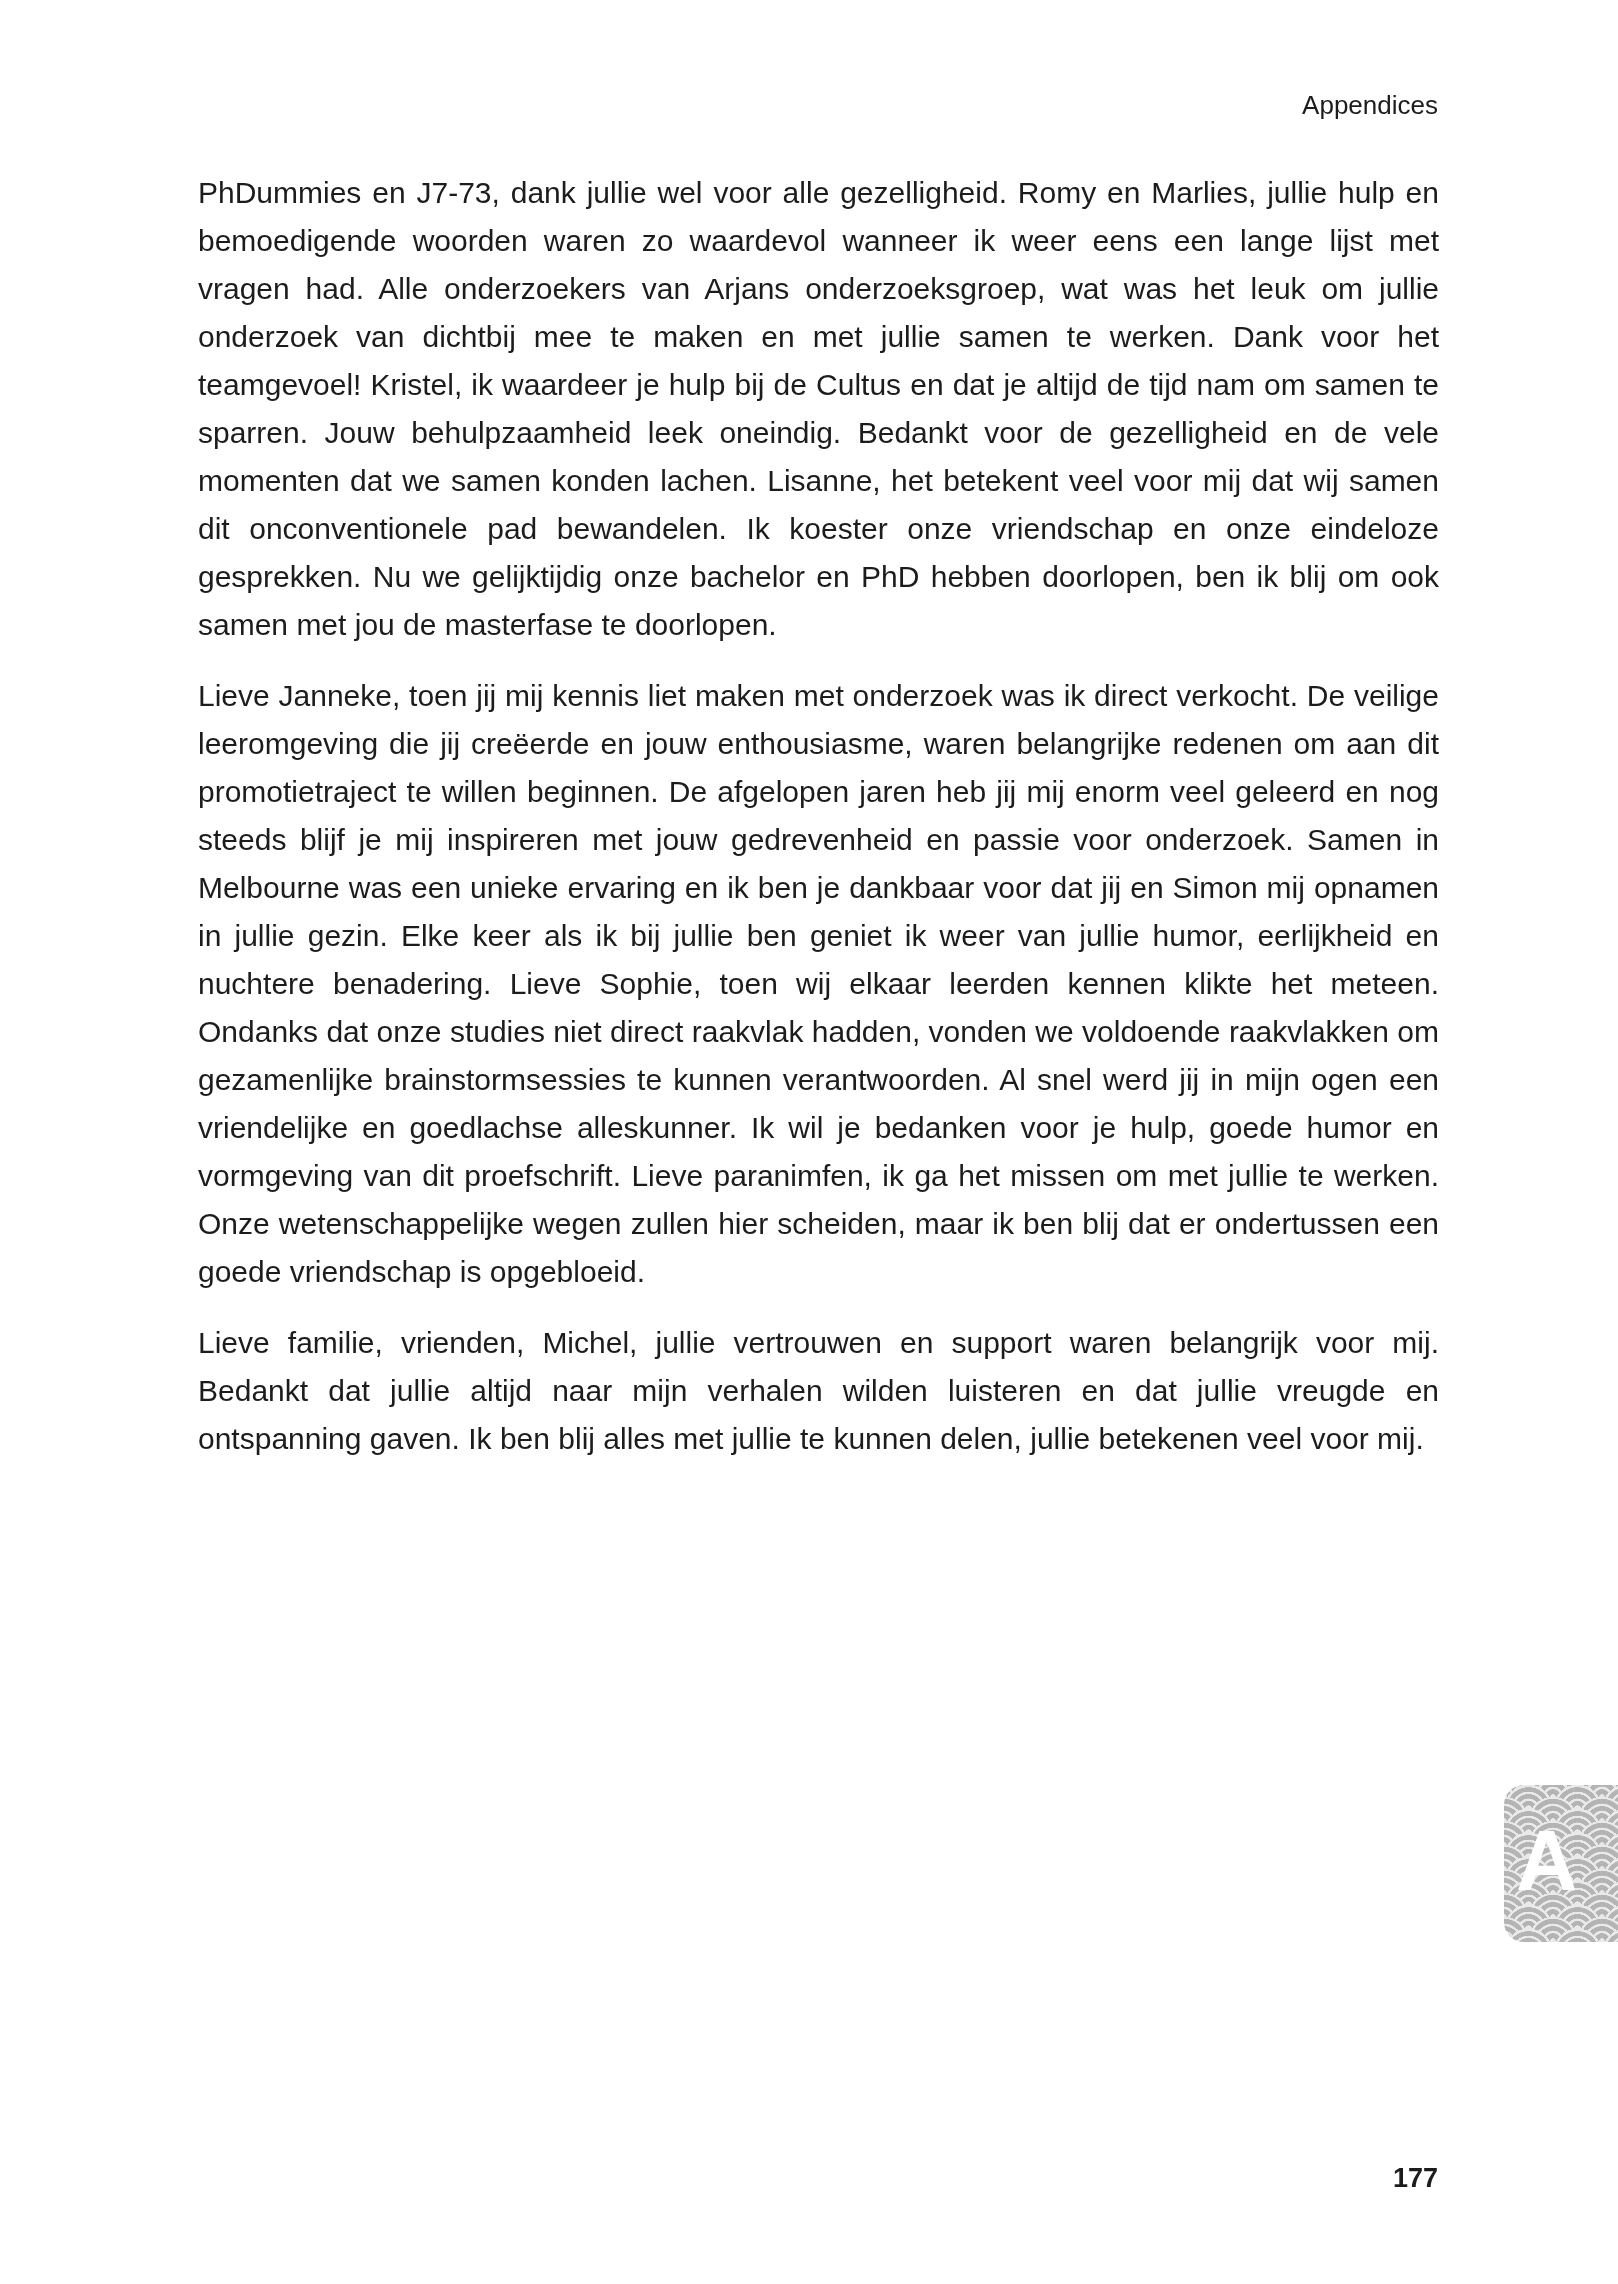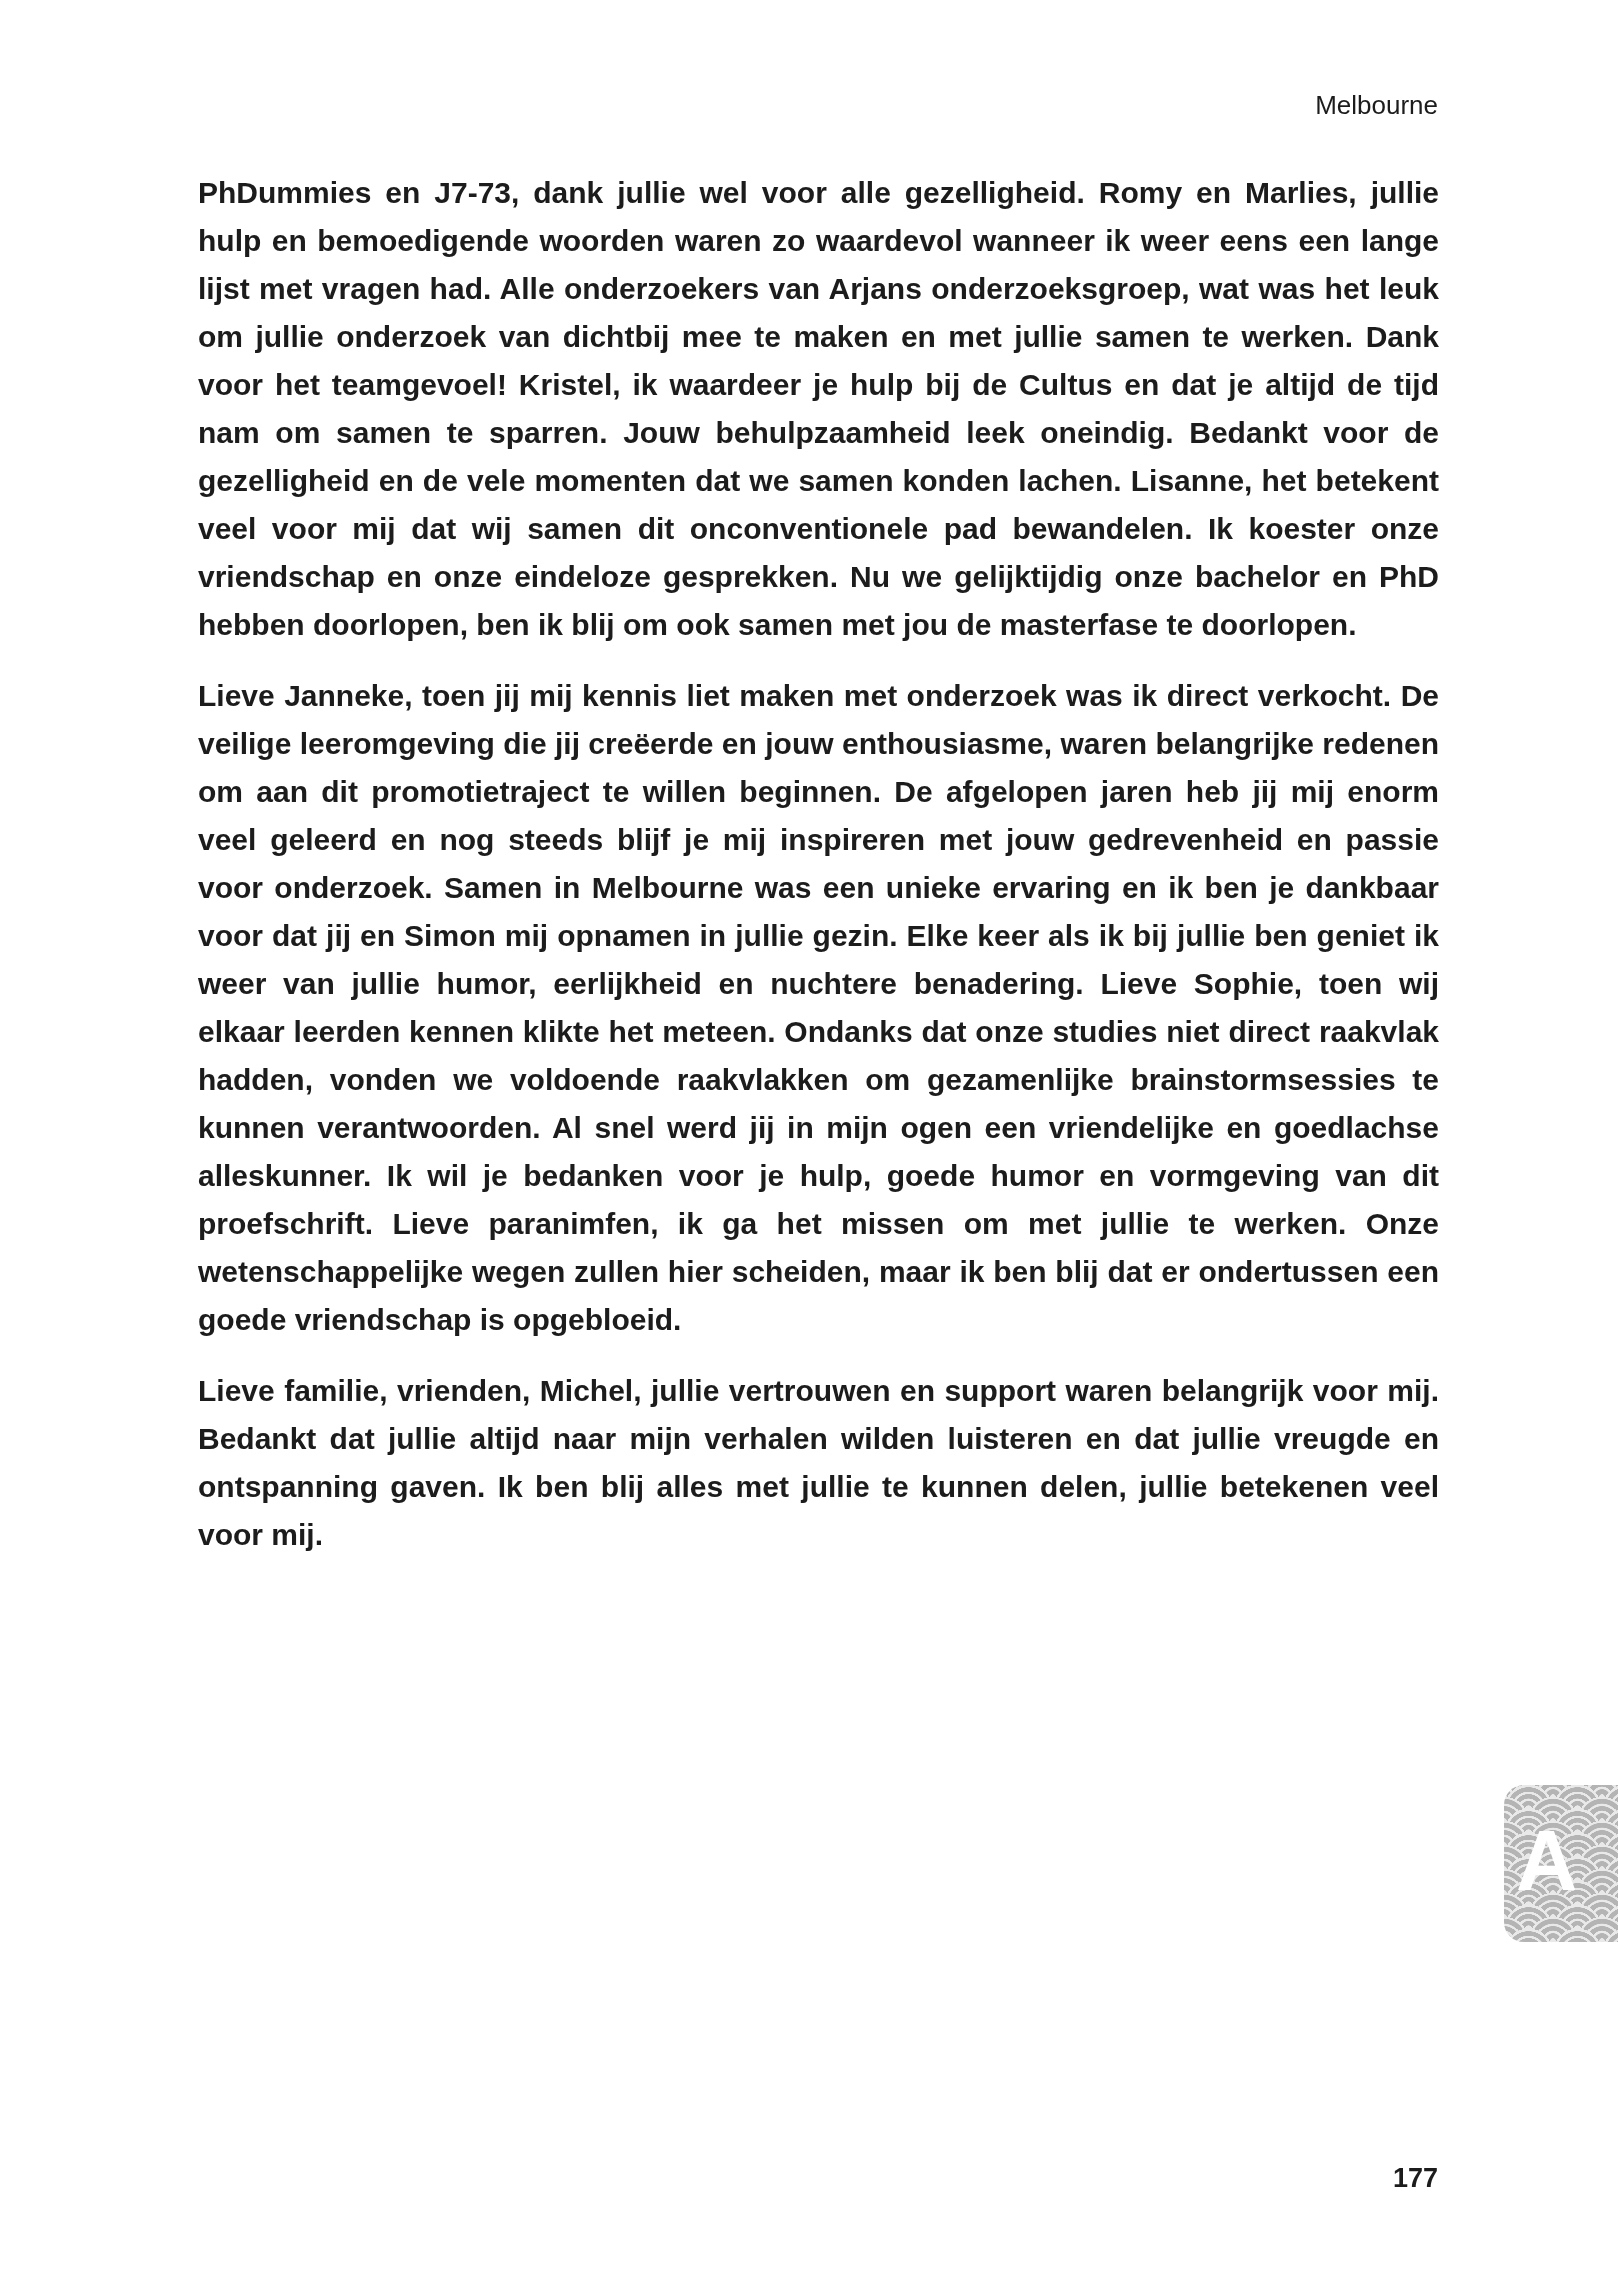--- a/index.html
+++ b/index.html
@@ -30,21 +30,20 @@
     left: 198px;
     top: 169px;
     width: 1241px;
   }
   .text-block p {
     margin: 0 0 23px 0;
     font-size: 30px;
     line-height: 48px;
     text-align: justify;
     color: #1c1c1c;
-    font-weight: bold;
   }
   .appendix-tab {
     position: absolute;
     top: 1785px;
     right: 0;
     width: 114px;
     height: 157px;
     border-radius: 20px 0 0 20px;
     overflow: hidden;
     background-color: #e9e9e9;
@@ -74,21 +73,21 @@
     font-weight: bold;
     color: #1c1c1c;
     text-align: right;
   }
 </style>
 </head>
 <body>
 
 <div class="page">
 
-  <div class="running-header">Melbourne</div>
+  <div class="running-header">Appendices</div>
 
   <div class="text-block">
     <p>PhDummies en J7-73, dank jullie wel voor alle gezelligheid. Romy en Marlies, jullie hulp en bemoedigende woorden waren zo waardevol wanneer ik weer eens een lange lijst met vragen had. Alle onderzoekers van Arjans onderzoeksgroep, wat was het leuk om jullie onderzoek van dichtbij mee te maken en met jullie samen te werken. Dank voor het teamgevoel! Kristel, ik waardeer je hulp bij de Cultus en dat je altijd de tijd nam om samen te sparren. Jouw behulpzaamheid leek oneindig. Bedankt voor de gezelligheid en de vele momenten dat we samen konden lachen. Lisanne, het betekent veel voor mij dat wij samen dit onconventionele pad bewandelen. Ik koester onze vriendschap en onze eindeloze gesprekken. Nu we gelijktijdig onze bachelor en PhD hebben doorlopen, ben ik blij om ook samen met jou de masterfase te doorlopen.</p>
     <p>Lieve Janneke, toen jij mij kennis liet maken met onderzoek was ik direct verkocht. De veilige leeromgeving die jij creëerde en jouw enthousiasme, waren belangrijke redenen om aan dit promotietraject te willen beginnen. De afgelopen jaren heb jij mij enorm veel geleerd en nog steeds blijf je mij inspireren met jouw gedrevenheid en passie voor onderzoek. Samen in Melbourne was een unieke ervaring en ik ben je dankbaar voor dat jij en Simon mij opnamen in jullie gezin. Elke keer als ik bij jullie ben geniet ik weer van jullie humor, eerlijkheid en nuchtere benadering. Lieve Sophie, toen wij elkaar leerden kennen klikte het meteen. Ondanks dat onze studies niet direct raakvlak hadden, vonden we voldoende raakvlakken om gezamenlijke brainstormsessies te kunnen verantwoorden. Al snel werd jij in mijn ogen een vriendelijke en goedlachse alleskunner. Ik wil je bedanken voor je hulp, goede humor en vormgeving van dit proefschrift. Lieve paranimfen, ik ga het missen om met jullie te werken. Onze wetenschappelijke wegen zullen hier scheiden, maar ik ben blij dat er ondertussen een goede vriendschap is opgebloeid.</p>
     <p>Lieve familie, vrienden, Michel, jullie vertrouwen en support waren belangrijk voor mij. Bedankt dat jullie altijd naar mijn verhalen wilden luisteren en dat jullie vreugde en ontspanning gaven. Ik ben blij alles met jullie te kunnen delen, jullie betekenen veel voor mij.</p>
   </div>
 
   <div class="appendix-tab">
     <span class="tab-letter">A</span>
   </div>

